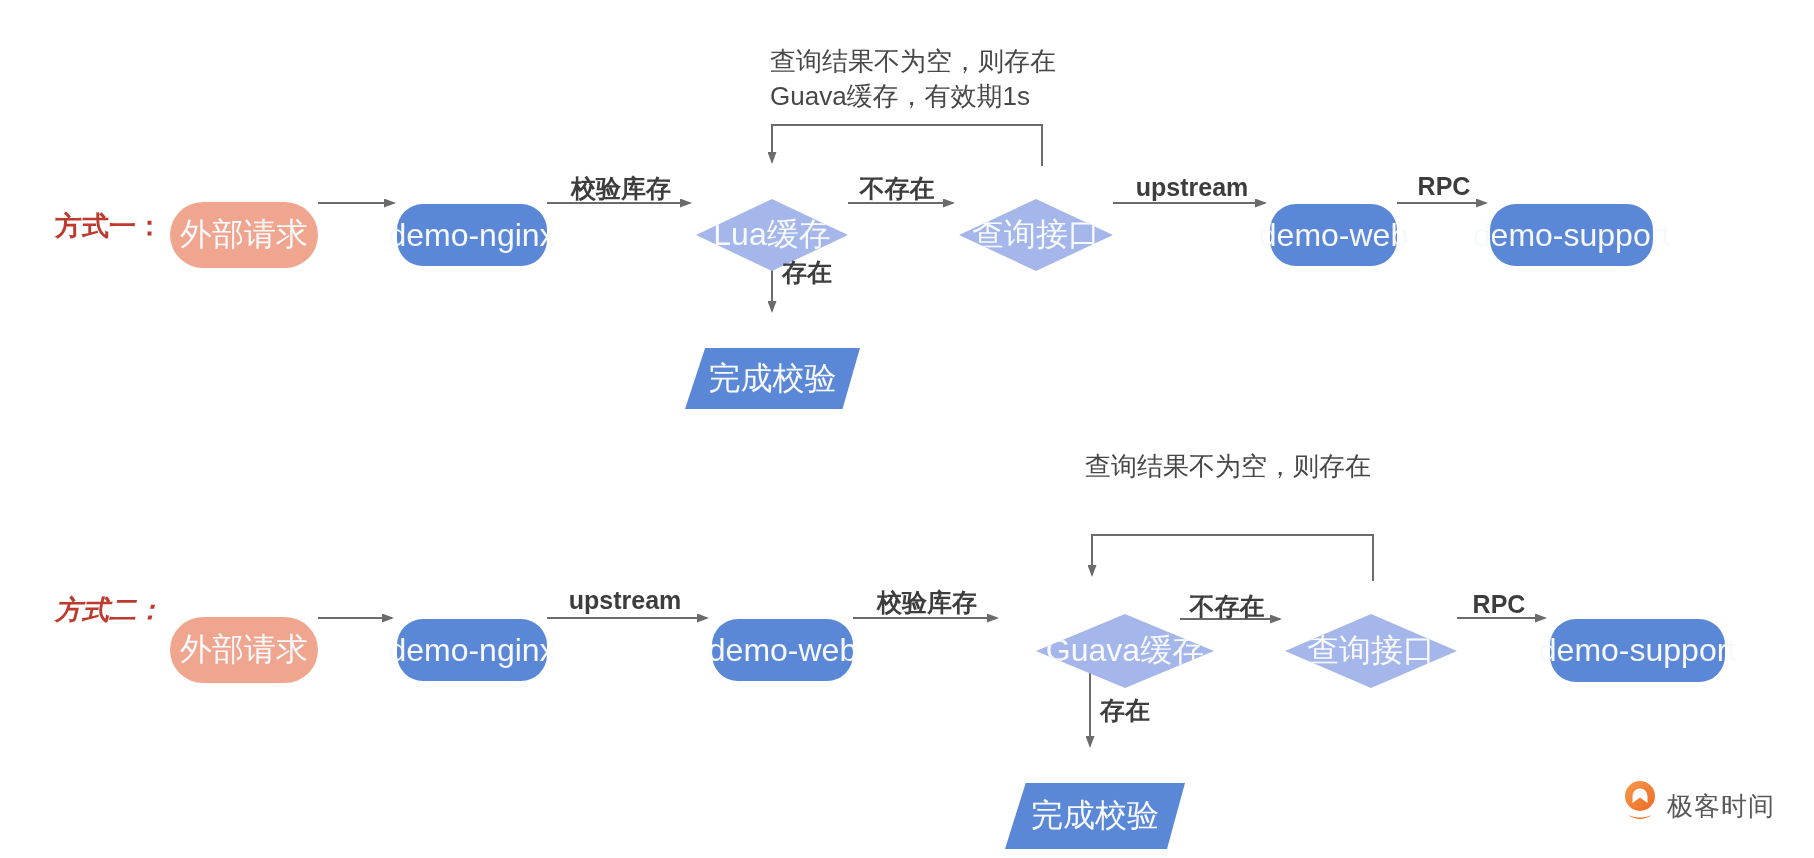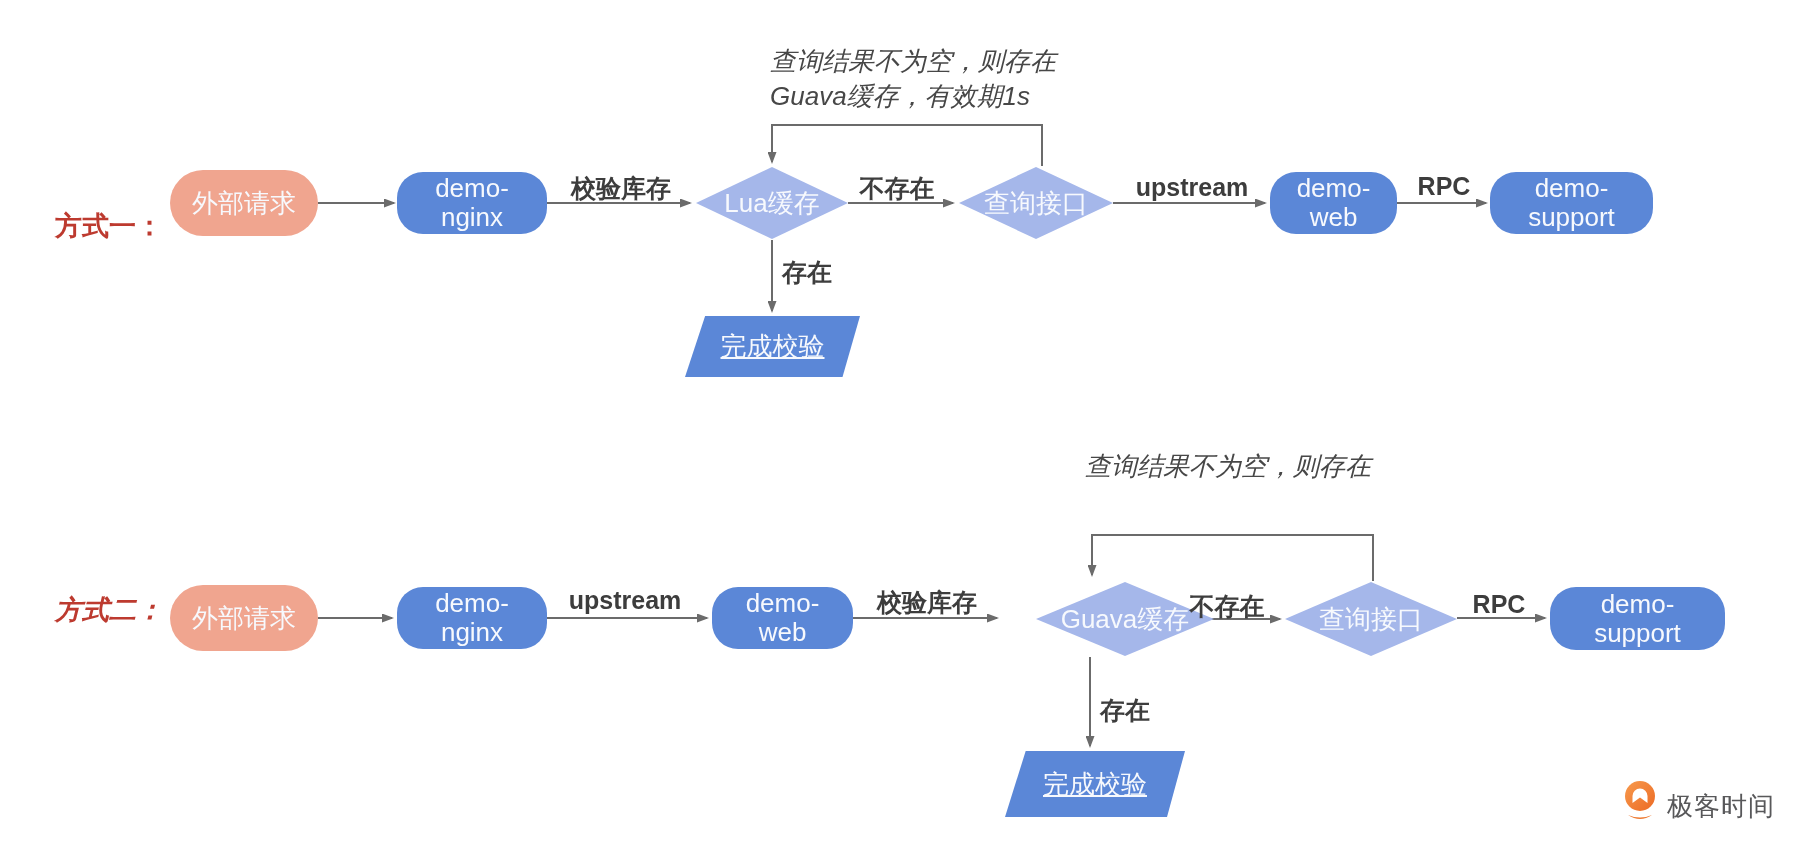--- a/index.html
+++ b/index.html
@@ -6,31 +6,31 @@
   .canvas {
     position:relative; width:1814px; height:858px; background:#ffffff;
     font-family:"Liberation Sans", sans-serif; overflow:hidden;
   }
   svg.edges { position:absolute; left:0; top:0; z-index:1; }
   .edge { stroke:var(--line-gray,#6b6b6b); stroke-width:2; fill:none; }
   .arrowhead { fill:var(--line-gray,#6b6b6b); }
 
   .shape {
     position:absolute; z-index:2; display:flex; align-items:center; justify-content:center;
-    color:#f7f9fd; font-size:26px; text-align:center; box-sizing:border-box;
+    color:#f7f9fd; font-size:32px; text-align:center; box-sizing:border-box;margin-top:32px;
   }
-  .box   { background:var(--box-blue,#5b87d7); flex-direction:column; line-height:29px;border-radius:26px; }
+  .box   { background:var(--box-blue,#5b87d7); flex-direction:row; line-height:29px;border-radius:26px; }
   .stadium { background:var(--stadium-salmon,#f0a58f); border-radius:34px; }
   .diamond { background:var(--diamond-blue,#a5b7ea); clip-path:polygon(50% 0,100% 50%,50% 100%,0 50%); }
-  .para  { background:var(--box-blue,#5b87d7); clip-path:polygon(11.5% 0, 100% 0, 90% 100%, 0 100%);text-decoration:underline; }
+  .para  { background:var(--box-blue,#5b87d7); clip-path:polygon(11.5% 0, 100% 0, 90% 100%, 0 100%); }
 
   .title { position:absolute; z-index:2; font-size:27px; font-weight:bold; color:var(--title-red,#bd3a2f); white-space:nowrap; }
   .elabel { position:absolute; z-index:2; font-size:25px; color:var(--label-dark,#3d3d3d); white-space:nowrap;font-weight:bold; }
   .center { transform:translateX(-50%); }
-  .anno { position:absolute; z-index:2; font-size:26px; color:var(--anno-gray,#474747); line-height:35px; white-space:nowrap;font-style:italic; }
+  .anno { position:absolute; z-index:2; font-size:26px; color:var(--anno-gray,#474747); line-height:35px; white-space:nowrap; }
 
   .logo { position:absolute; z-index:2; display:flex; align-items:center; gap:9px; }
   .logo-text { font-size:26px; color:var(--logo-text-gray,#58585a); letter-spacing:1px; white-space:nowrap; }
 </style>
 </head>
 <body>
 
 <div class="canvas">
 
   <svg class="edges" width="1814" height="858">

